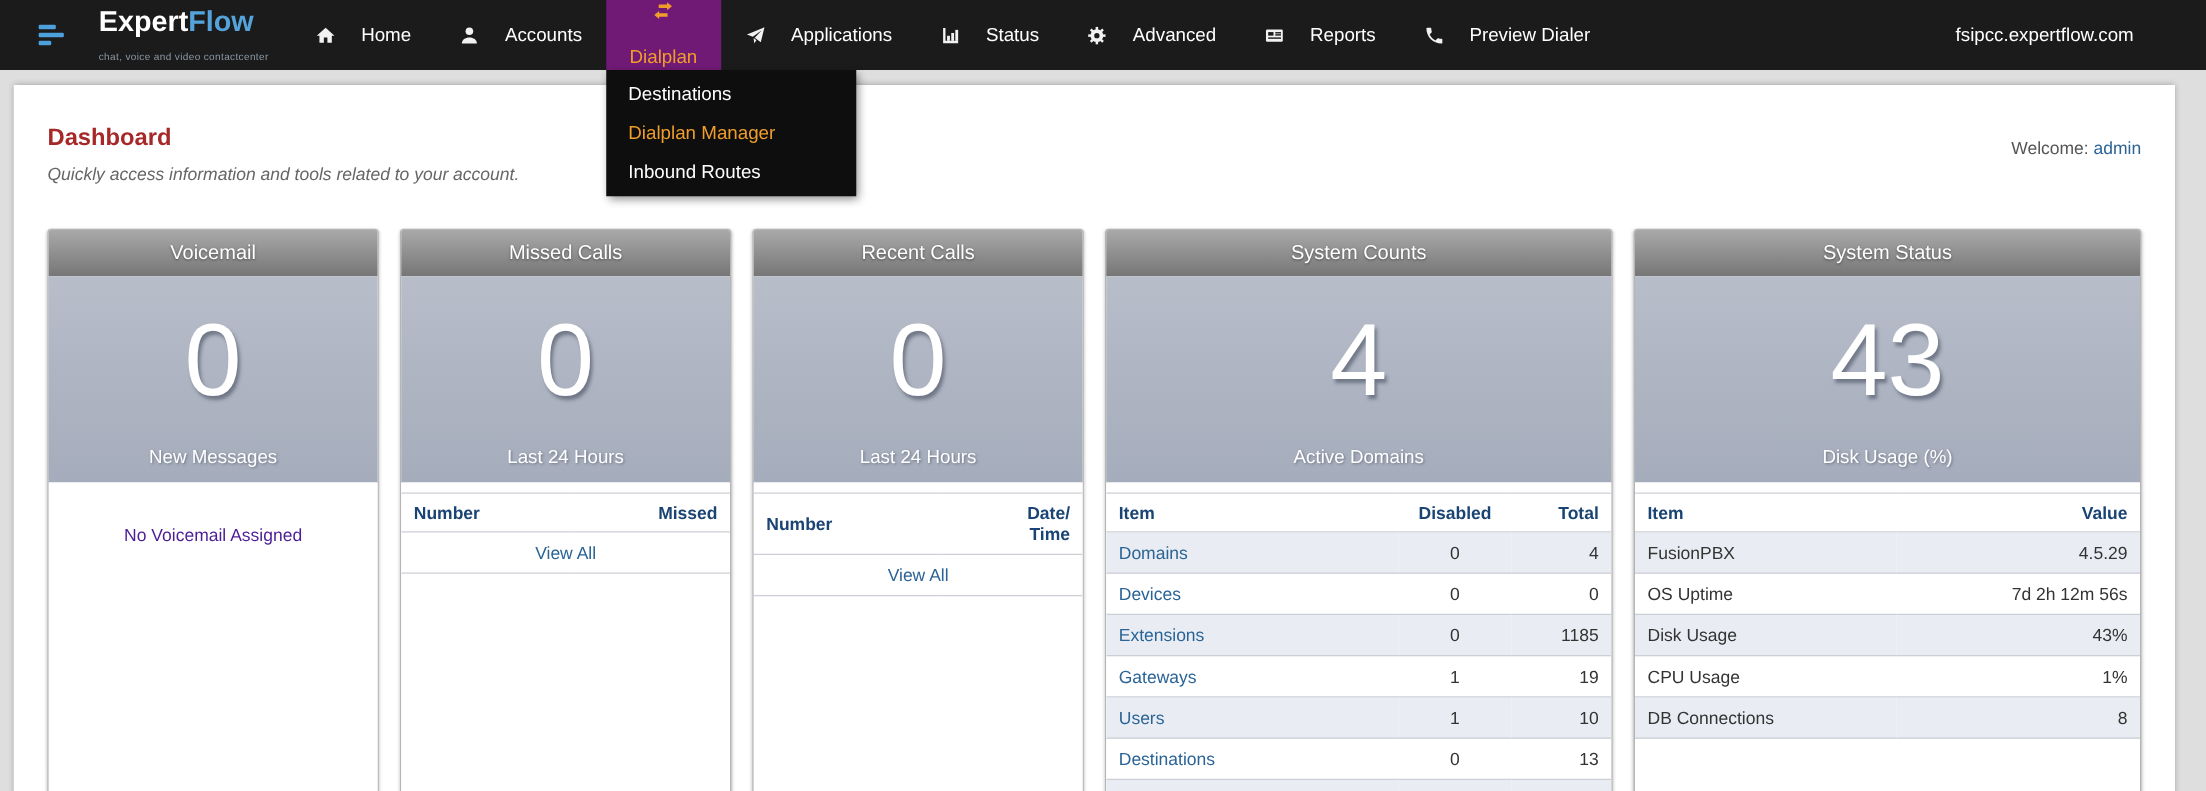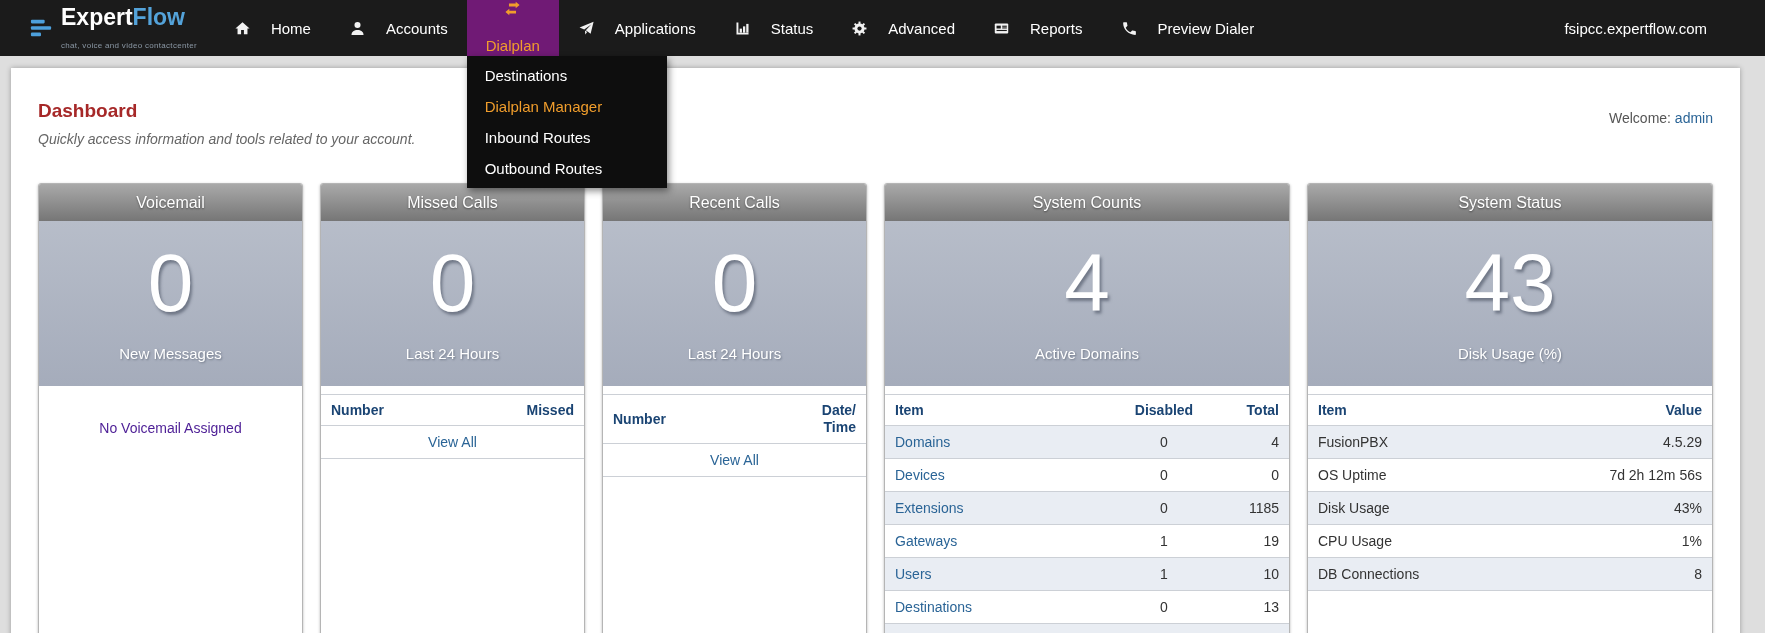--- a/index.html
+++ b/index.html
@@ -2,21 +2,21 @@
 <html><head>
 <meta charset="utf-8">
 <style>
   * { margin:0; padding:0; box-sizing:border-box; }
   html,body { width:1765px; height:633px; overflow:hidden; }
   body { font-family:"Liberation Sans", sans-serif; background:#dedede; }
   a { text-decoration:none; }
 
   
   .navbar { height:56px; background:#1b1b1b; display:flex; align-items:stretch; color:#fff; position:relative; z-index:10; }
-  .brand { display:flex; align-items:center; padding:0 18px 0 30px; gap:9px; cursor:pointer; }
+  .brand { display:flex; align-items:center; padding:0 18px 0 30px; gap:27px; cursor:pointer; }
   .brand-icon { width:22px; height:22px; fill:#4da0dc; }
   .brand-name { font-size:23px; font-weight:bold; line-height:1; color:#fff; }
   .brand-name .flow { color:#54a3da; }
   .brand-tagline { font-size:8px; color:#8b98a5; margin-top:12px; letter-spacing:.3px; }
   .nav-items { display:flex; align-items:stretch; }
   .nav-item { position:relative; display:flex; align-items:center; gap:20px; padding:0 19px; font-size:15px; color:#fff; cursor:pointer; white-space:nowrap; }
   .nav-item svg { width:17px; height:17px; fill:#f2f2f2; }
   .icon-hole { fill:#1b1b1b; }
   .nav-item.active { background:#701a75; color:#f09d2c;flex-direction:column; }
   .nav-item.active svg { fill:#f09d2c; }
@@ -36,21 +36,21 @@
   .welcome a { color:#2a6496; }
 
   
   .cards { display:flex; gap:17px; margin-top:36px; }
   .card { display:flex; flex-direction:column; height:600px; background:#fff; border:1px solid #b5b5b5; border-radius:3px 3px 0 0; box-shadow:0 1px 3px rgba(0,0,0,.28); }
   .card.small { width:265px; }
   .card.large { width:406px; }
   .card-header { height:37px; flex:0 0 37px; background:linear-gradient(#a9a9a9,#767676); color:#fff; font-size:16px; display:flex; align-items:center; justify-content:center; text-shadow:0 1px 2px rgba(0,0,0,.45); border-radius:2px 2px 0 0; }
   .card-number { height:165px; flex:0 0 165px; background:linear-gradient(#b7bdc9,#a5acbb); display:flex; flex-direction:column; align-items:center; color:#fff; }
   .big-number { flex:1; display:flex; align-items:center; font-size:82px; line-height:1; text-shadow:2px 3px 3px rgba(70,78,95,.6); }
-  .number-label { font-size:15px; padding-bottom:24px; text-shadow:1px 1px 2px rgba(70,78,95,.55); }
+  .number-label { font-size:15px; padding-bottom:12px; text-shadow:1px 1px 2px rgba(70,78,95,.55); }
   .card-body { flex:1; background:#fff; padding-top:8px; overflow:hidden; }
   .vm-empty { text-align:center; color:#4c1d95; font-size:14px; padding-top:26px; }
 
   
   table.card-table { width:100%; border-collapse:collapse; font-size:14px; color:#333; }
   .card-table th { color:#1a4473; font-weight:bold; padding:7px 10px; border-top:1px solid #ccd0d6; border-bottom:1px solid #ccd0d6; }
   .card-table td { padding:8px 10px; border-bottom:1px solid #ccd0d6; }
   .card-table a { color:#2a6496;text-align:right; }
   .striped tbody tr:nth-child(odd) { background:#e9edf3; }
   .ta-l { text-align:left; }
@@ -93,21 +93,20 @@
     <div class="nav-item active">
       <svg viewBox="0 0 24 24">
         <path d="M16.5 2.5 L22 7 l-5.5 4.5 V9 H7 V5 h9.5 z"></path>
           <path d="M7.5 12.5 L2 17 l5.5 4.5 V19 H17 v-4 H7.5 z"></path>
       </svg>
       <span>Dialplan</span>
       <div class="dropdown">
         <div class="dropdown-item">Destinations</div>
         <div class="dropdown-item highlighted">Dialplan Manager</div>
         <div class="dropdown-item">Inbound Routes</div>
-        <div class="dropdown-item">Outbound Routes</div>
       </div>
     </div>
     <div class="nav-item">
       <svg viewBox="0 0 24 24">
           <path d="M22 2.5 L2.2 10.7 l6.6 2.6 L19 6 11 14.5 l6.8 5 z"></path>
           <path d="M9.8 14.8 l.5 5.7 2.6-3.4 z"></path>
         </svg>
       <span>Applications</span>
     </div>
     <div class="nav-item">

